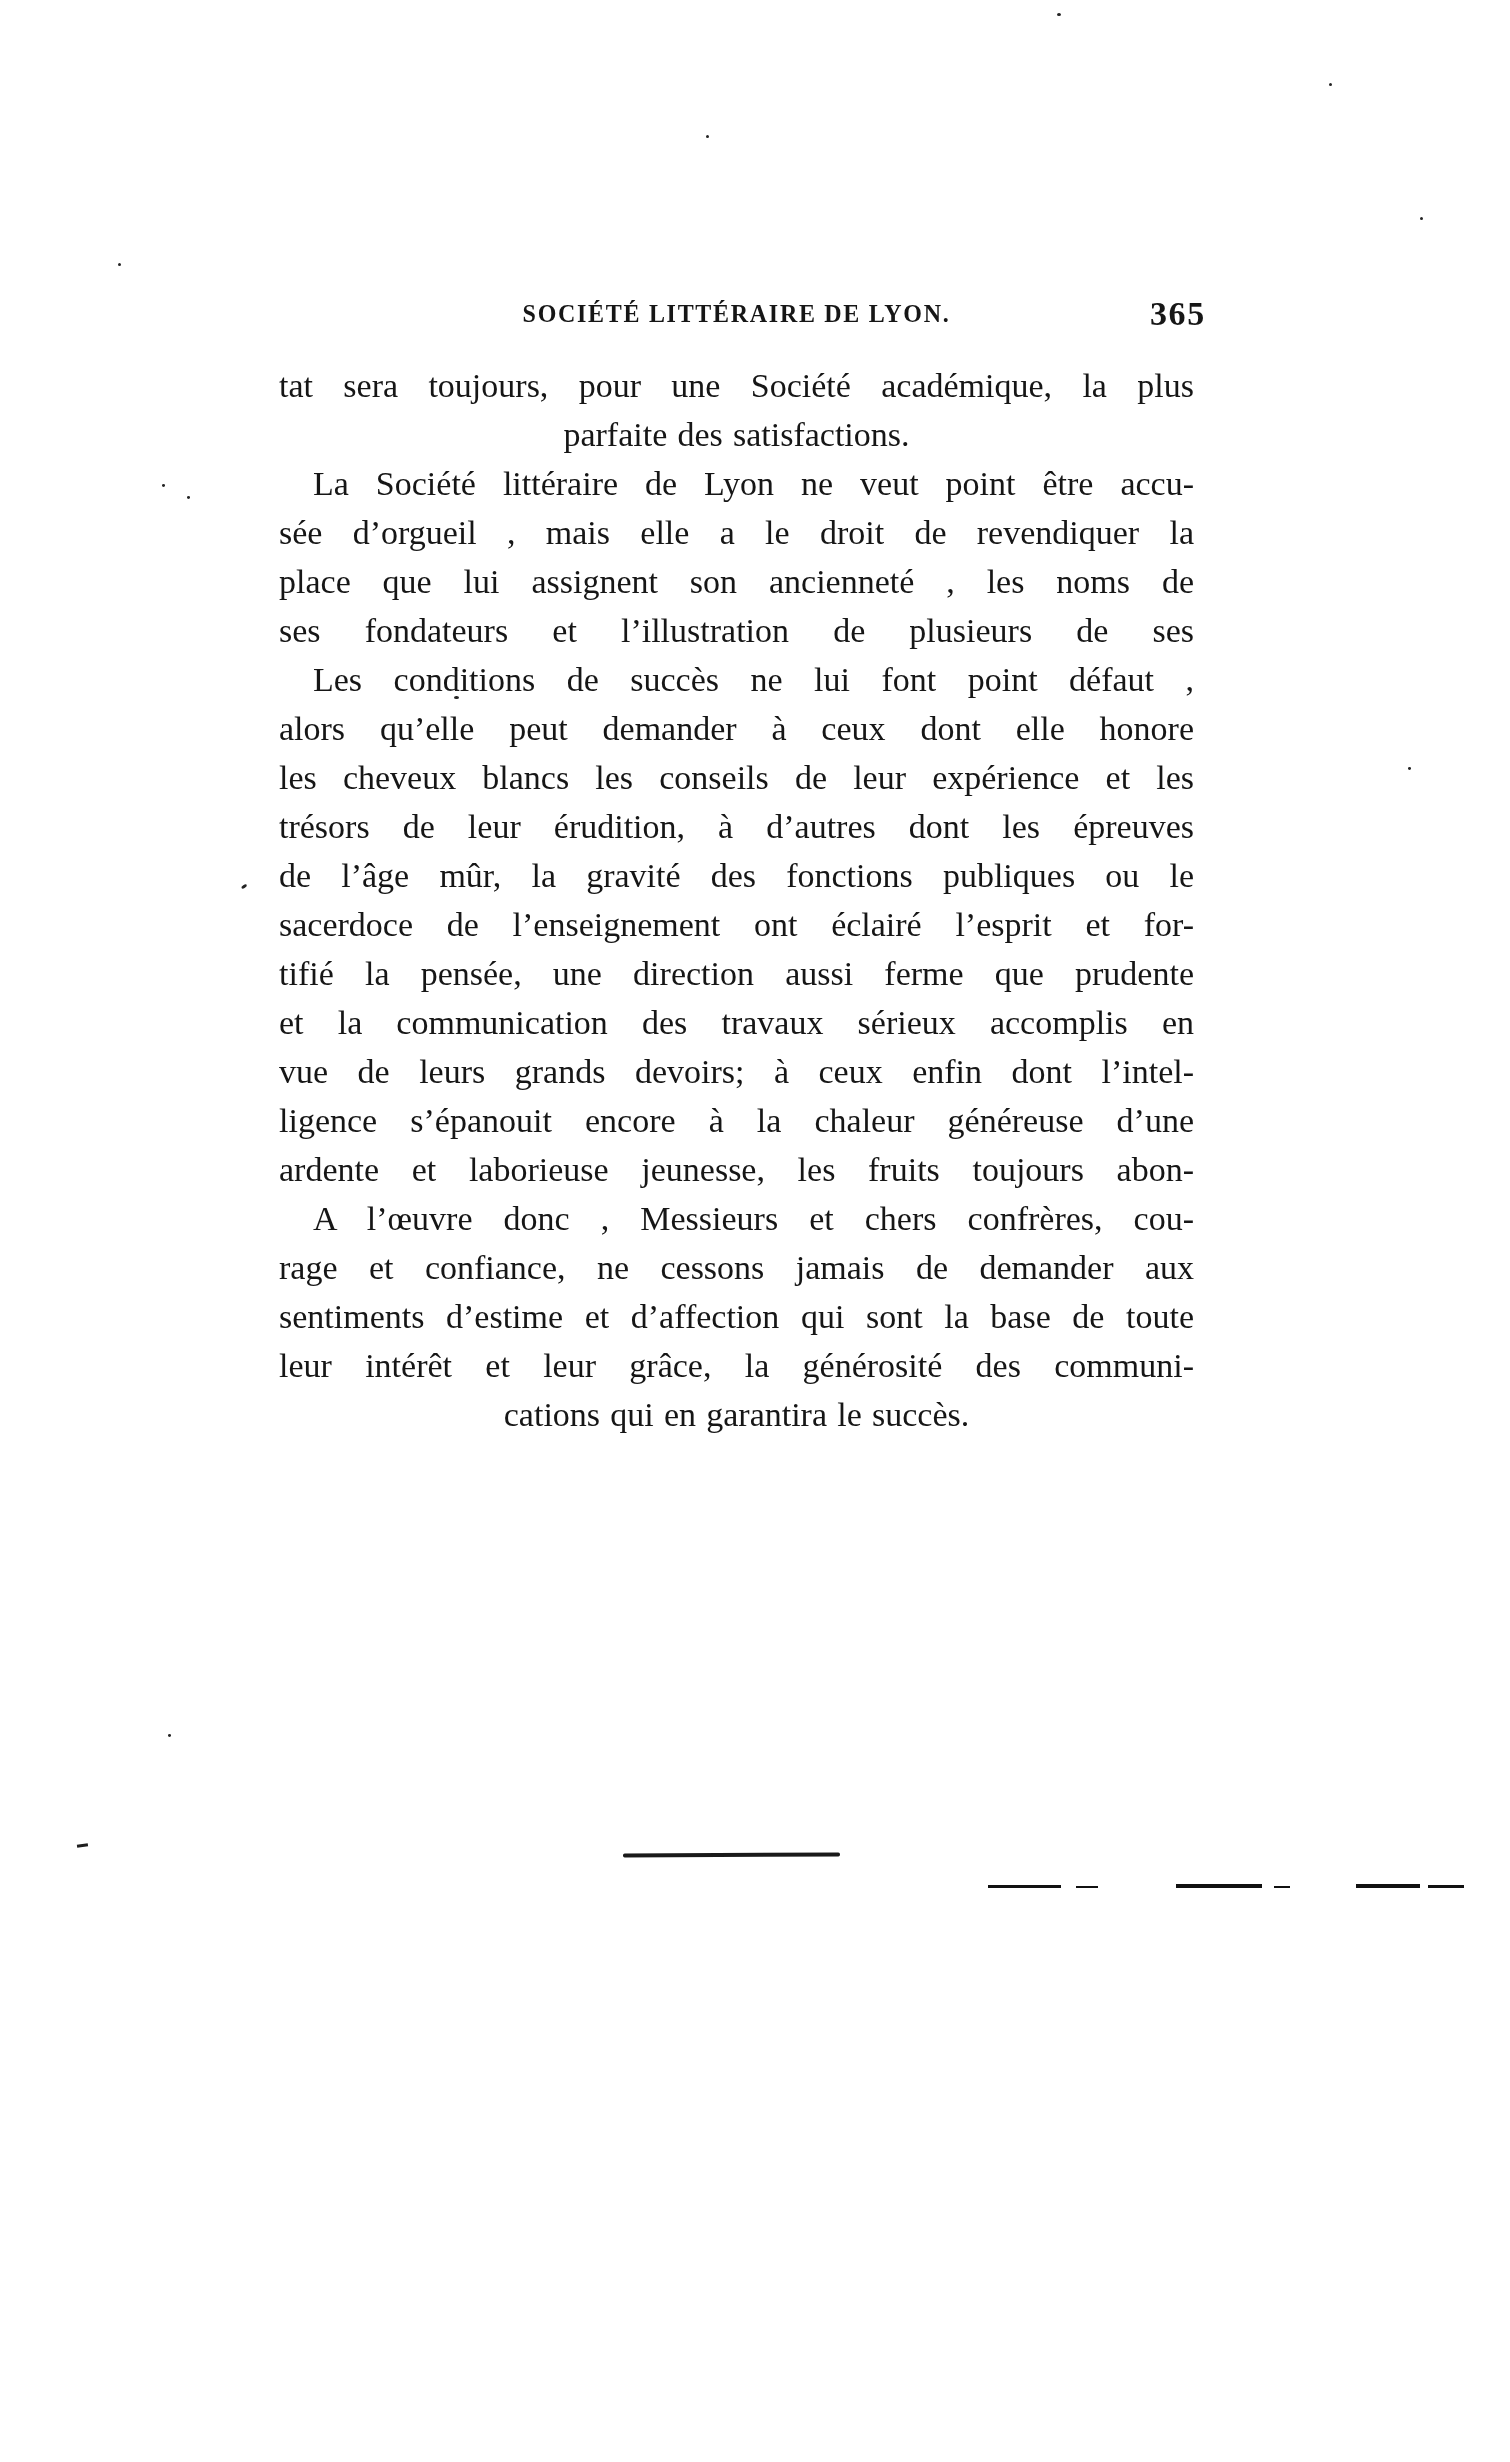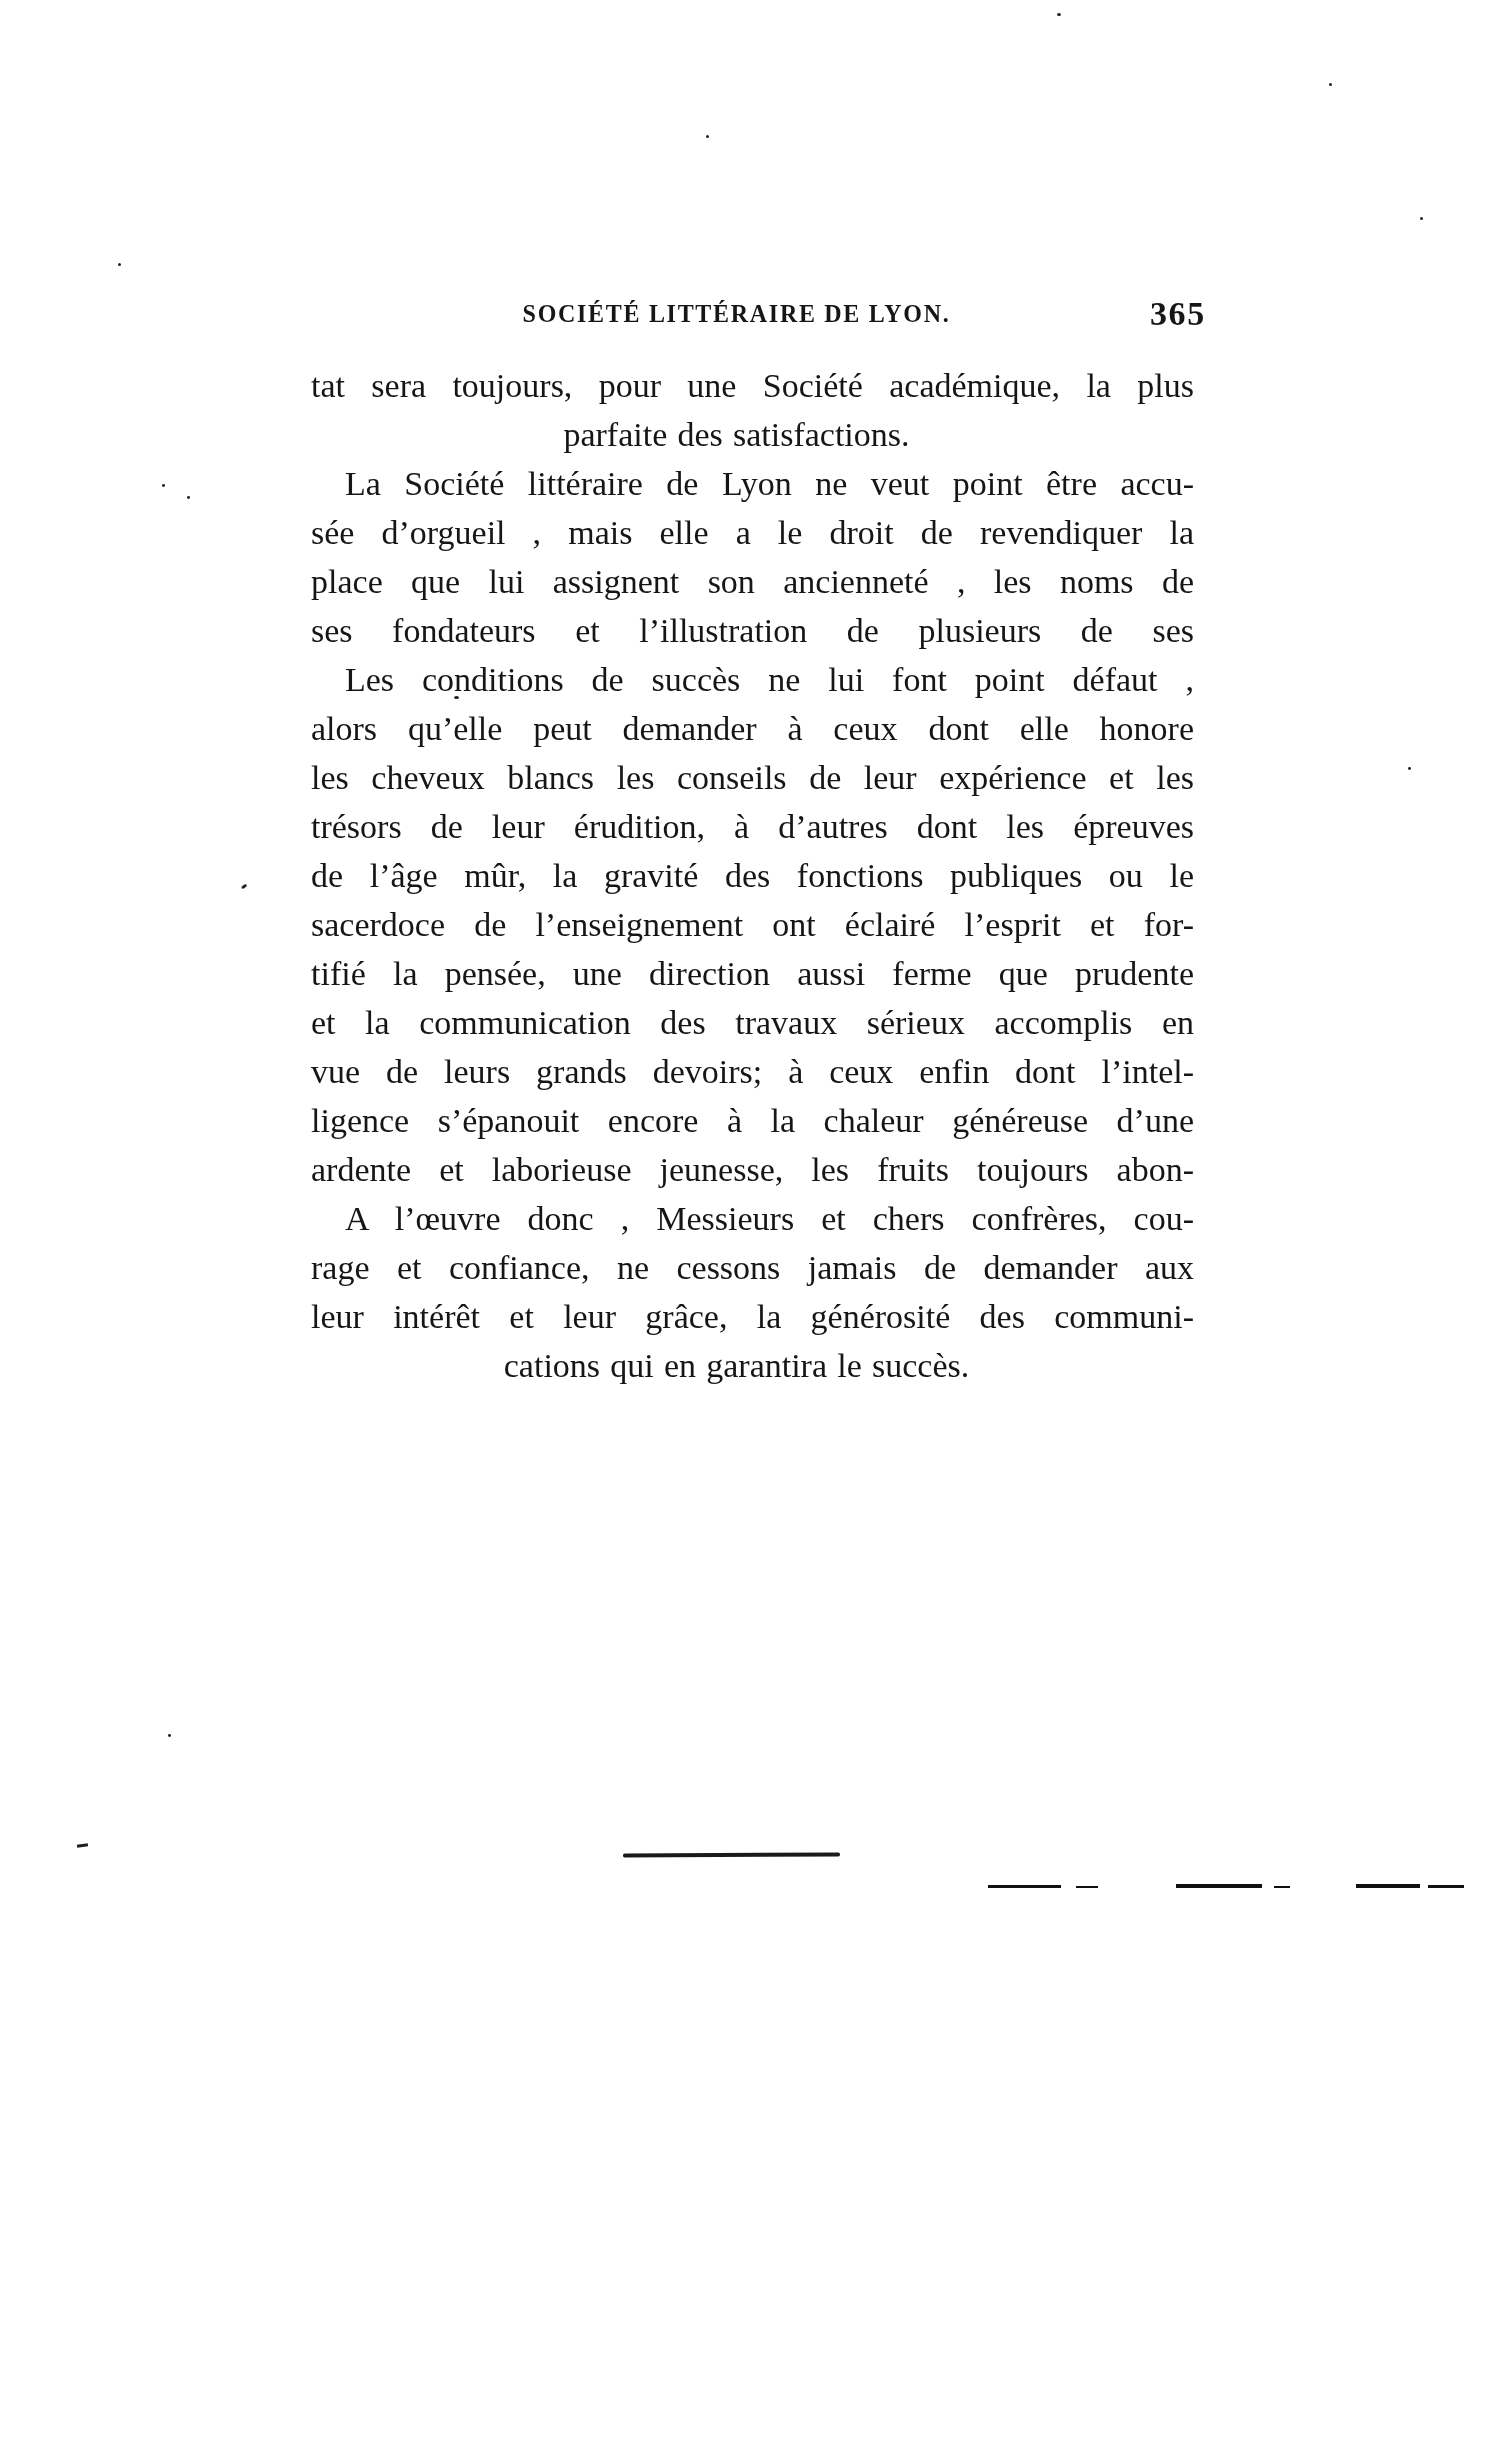--- a/index.html
+++ b/index.html
@@ -43,21 +43,20 @@
     top: 361px;
     width: 915px;
     font-size: 34px;
     line-height: 49px;
     word-spacing: 1.7px;
   }
   .line { text-align: center; }
   .line.justify {
     text-align: justify;
     text-align-last: justify;
-    margin-left: 32px;
     -moz-text-align-last: justify;
   }
   .line.indent { text-indent: 34px; }
   
   .end-rule {
     position: absolute;
     left: 623px;
     top: 1853px;
     width: 217px;
     height: 4.3px;
@@ -94,20 +93,21 @@
       <div class="line justify">trésors de leur érudition, à d’autres dont les épreuves</div>
       <div class="line justify">de l’âge mûr, la gravité des fonctions publiques ou le</div>
       <div class="line justify">sacerdoce de l’enseignement ont éclairé l’esprit et for-</div>
       <div class="line justify">tifié la pensée, une direction aussi ferme que prudente</div>
       <div class="line justify">et la communication des travaux sérieux accomplis en</div>
       <div class="line justify">vue de leurs grands devoirs; à ceux enfin dont l’intel-</div>
       <div class="line justify">ligence s’épanouit encore à la chaleur généreuse d’une</div>
       <div class="line justify">ardente et laborieuse jeunesse, les fruits toujours abon-</div>
       <div class="line justify indent">A l’œuvre donc , Messieurs et chers confrères, cou-</div>
       <div class="line justify">rage et confiance, ne cessons jamais de demander aux</div>
+      <div class="line justify">sentiments d’estime et d’affection qui sont la base de toute</div>
       <div class="line justify">leur intérêt et leur grâce, la générosité des communi-</div>
       <div class="line">cations qui en garantira le succès.</div>
     </main>
 
   <div class="end-rule"></div>
 
   <div class="speck" style="left:118px; top:263px; width:3.4px; height:3.4px;"></div>
   <div class="speck" style="left:706px; top:135px; width:3.4px; height:3.4px;"></div>
   <div class="speck" style="left:1057px; top:13px; width:4.3px; height:3.4px;"></div>
   <div class="speck" style="left:1329px; top:83px; width:3.4px; height:3.4px;"></div>

